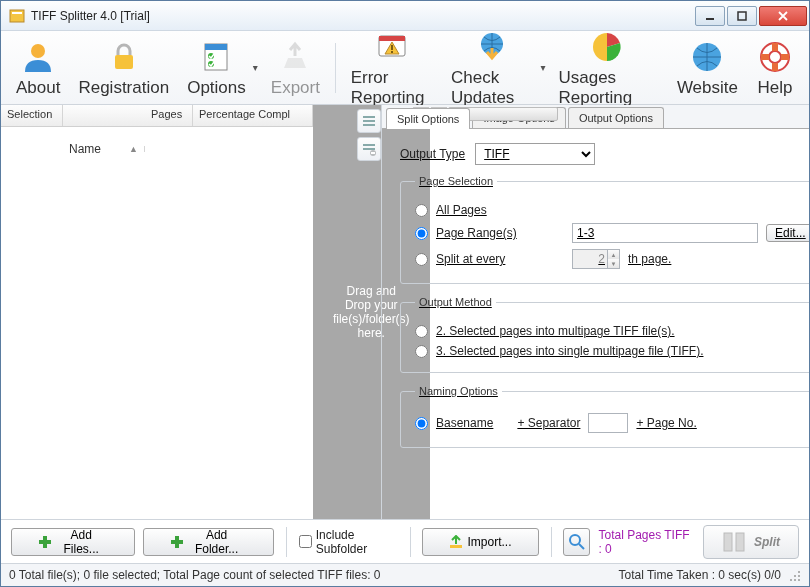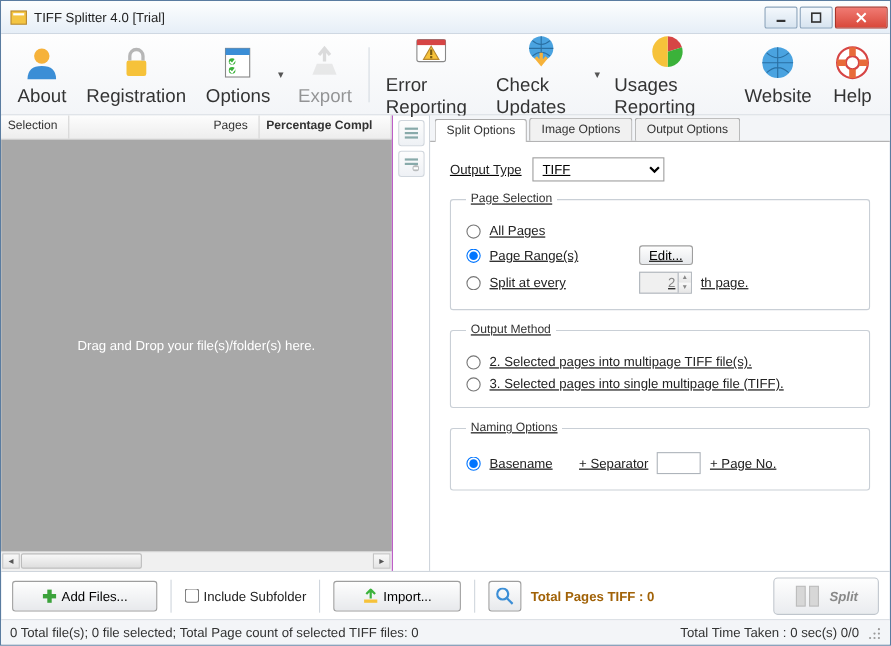--- a/index.html
+++ b/index.html
@@ -19,24 +19,24 @@
 .tool-item { display: flex; flex-direction: column; align-items: center; padding: 2px 6px; cursor: pointer; border: 1px solid transparent; border-radius: 3px; }
 .tool-item.disabled { opacity: 0.5; cursor: default; }
 .tool-item .ticon { width: 38px; height: 38px; display:flex; align-items:center; justify-content:center; }
 .tool-item .tlabel { font-size: 17px; color: #333; margin-top: 2px; }
 .tool-sep { width: 1px; height: 50px; background: #d5dbe2; margin: 0 4px; }
 .tool-drop { width: 10px; font-size: 10px; color: #555; align-self: center; margin-left: -4px; }
 .tool-spacer { flex: 1; }
 
 
 .middle { flex: 1; display: flex; border-bottom: 1px solid #cfd5dc; min-height: 0; }
-.left-pane { width: 356px; display: flex; flex-direction: column; border-right: 1px solid #a21caf; }
+.left-pane { width: 356px; display: flex; border-right: 1px solid #a21caf; }
 .list-header { height: 22px; display: flex; background: linear-gradient(#fdfdfd,#ededed); border-bottom: 1px solid #d0d0d0; }
 .list-header .col { border-right: 1px solid #d5d5d5; padding: 3px 6px; font-size: 11px; color: #333; }
-.col-sel { width: 62px; } .col-name { flex: 1; } .col-pages { width: 48px; } .col-pct { width: 120px; white-space: nowrap; overflow: hidden; font-weight: bold; }
+.col-sel { width: 62px; } .col-name { flex: 1; } .col-pages { width: 48px; } .col-pct { width: 120px; white-space: nowrap; overflow: hidden; }
 .drop-area { flex: 1; background: #a8a8a8; display: flex; align-items: center; justify-content: center; color: #fff; font-size: 22px; text-align: center; padding: 20px; }
 .hscroll { height: 18px; border-top: 1px solid #d0d0d0; background: #f0f0f0; position: relative; }
 .hscroll .thumb { position:absolute; left:18px; top:1px; width:110px; height:14px; background:linear-gradient(#f8f8f8,#dedede); border:1px solid #bcbcbc; border-radius:2px; }
 .hscroll .arr { position:absolute; top:1px; width:16px; height:14px; background:linear-gradient(#f8f8f8,#e5e5e5); border:1px solid #c5c5c5; display:flex; align-items:center; justify-content:center; font-size:9px; color:#555;}
 .hscroll .arr.left { left:1px; } .hscroll .arr.right { right:1px; }
 
 .side-tools { width: 34px; border-right: 1px solid #cfd5dc; display: flex; flex-direction: column; align-items: center; padding-top: 4px; gap: 4px; }
 .side-btn { width: 24px; height: 24px; border: 1px solid #d0d6dd; border-radius: 3px; background:linear-gradient(#fdfdfd,#eef1f5); display:flex; align-items:center; justify-content:center; }
 
 .right-pane { flex: 1; display: flex; flex-direction: column; }
@@ -56,21 +56,21 @@
 .spin .spinbtns { position:absolute; right:0; top:0; bottom:0; width:12px; display:flex; flex-direction:column; }
 .spin .spinbtns div { flex:1; border-left:1px solid #aeb4bb; background:linear-gradient(#fafafa,#e6e6e6); font-size:6px; display:flex; align-items:center; justify-content:center; }
 .btn { height: 18px; padding: 0 8px; border: 1px solid #9e9e9e; border-radius: 3px; background: linear-gradient(#fefefe,#e7e9ec); cursor:pointer; display:inline-flex; align-items:center; gap:4px; }
 .sep-input { width: 40px; height: 20px; border:1px solid #aeb4bb; }
 
 
 .bottom-bar { height: 44px; display: flex; align-items: center; padding: 6px 10px; gap: 8px; border-bottom: 1px solid #cfd5dc; }
 .bottom-bar .btn { height: 28px; padding: 0 26px; }
 .chk-row { display:flex; align-items:center; gap:4px; }
 .vsep { width:1px; height:30px; background:#d0d6dd; margin:0 4px; }
-.total-pages { color: #a16207; font-weight: bold; }
+.total-pages { color: #a21caf; font-weight: normal; }
 .split-btn { margin-left: auto; height: 34px; padding: 0 18px; font-size: 18px; font-style: italic; font-weight: bold; color: #888; border: 1px solid #bfc5cc; border-radius: 4px; background: linear-gradient(#fefefe,#eaecef); display:flex; align-items:center; gap:8px; }
 
 
 .status { height: 22px; background: #f3f5f8; display: flex; align-items: center; padding: 0 8px; font-size: 11px; color: #333; }
 .status .spacer { flex:1; }
 .grip { width: 14px; height: 14px; margin-left: 6px; }
 
 
 .plus { display:inline-block; width:14px; height:14px; position:relative; }
 .plus::before, .plus::after { content:""; position:absolute; background:#3ba23b; }
@@ -256,20 +256,21 @@
       <fieldset>
         <legend>Page Selection</legend>
         <div class="radio-row">
           <input type="radio" name="ps" style="">
           <span class="label">All Pages</span>
         </div>
         <div class="radio-row">
           <input type="radio" name="ps" checked="" style="">
           <span class="label" style="width:100px">Page Range(s)</span>
           <span style="width:20px"></span>
+          <input type="text" class="field page-range-input" value="1-3" style="">
           <button class="btn">Edit...</button>
         </div>
         <div class="radio-row">
           <input type="radio" name="ps" style="">
           <span class="label" style="width:100px">Split at every</span>
           <span style="width:20px"></span>
           <span class="spin">
               <span>2</span>
               <span class="spinbtns">
                 <div>▲</div>
@@ -304,20 +305,24 @@
         </div>
       </fieldset>
     </div>
   </div>
 </div>
 
 <div class="bottom-bar">
   <button class="btn">
       <span class="plus"></span>
       <span>Add Files...</span>
+    </button>
+  <button class="btn">
+      <span class="plus"></span>
+      <span>Add Folder...</span>
     </button>
   <div class="vsep"></div>
   <div class="chk-row">
     <input type="checkbox" style="">
     <span class="label">Include Subfolder</span>
   </div>
   <div class="vsep"></div>
   <button class="btn">
       <svg width="14" height="14" viewBox="0 0 14 14">
         <path d="M7 1 v8 M3 5 l4-4 l4 4" stroke="#3bb23a" stroke-width="2" fill="none"></path>

